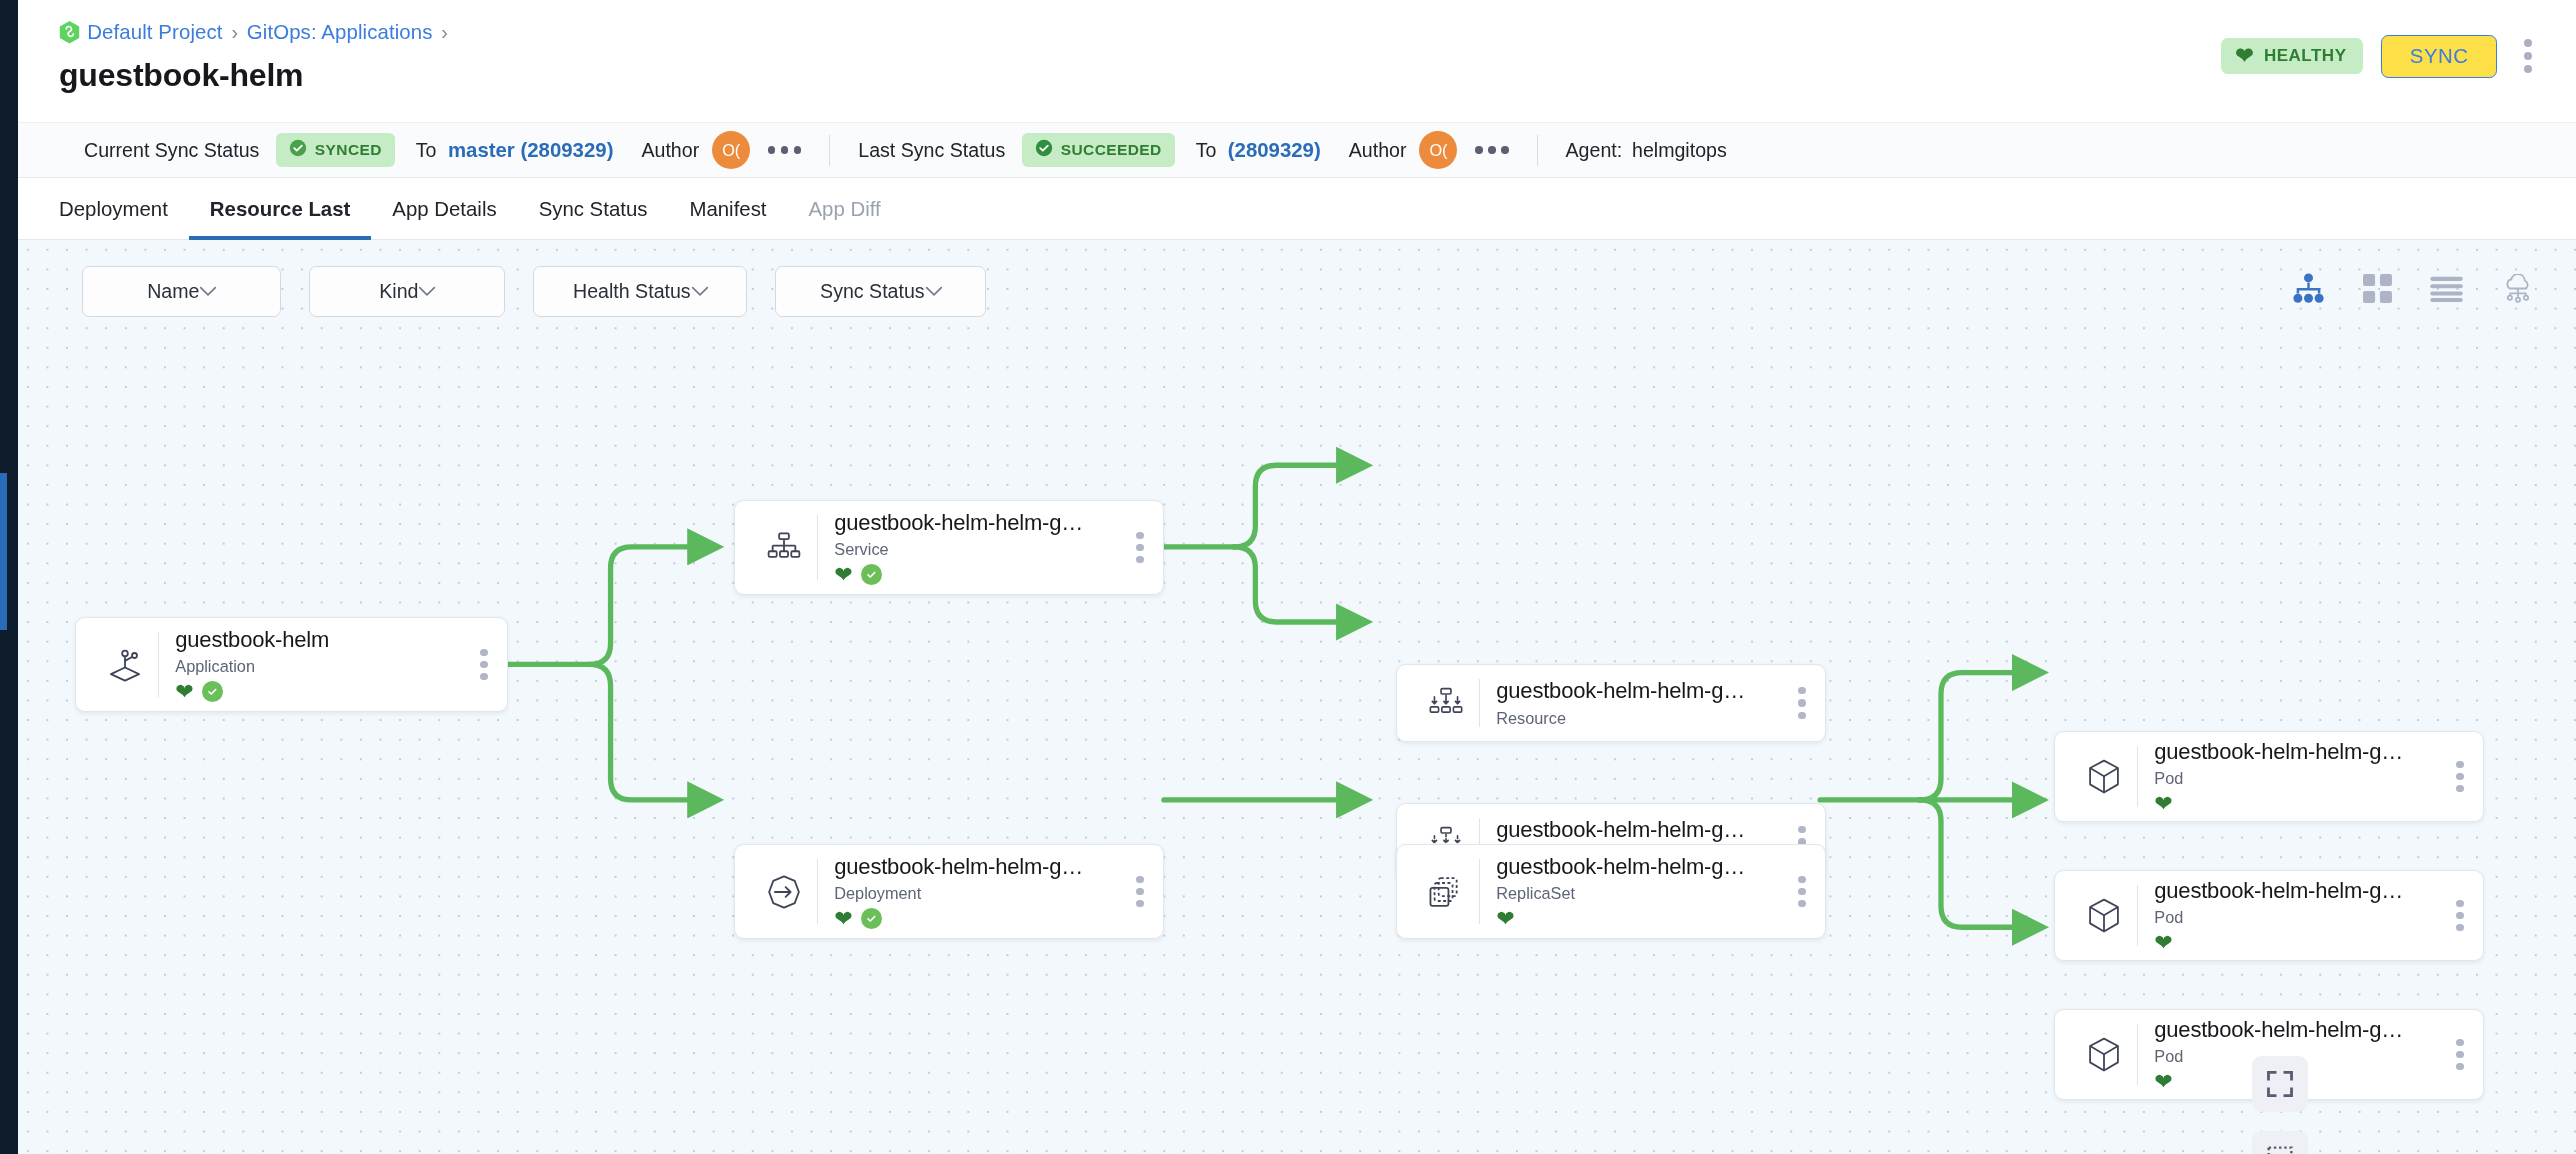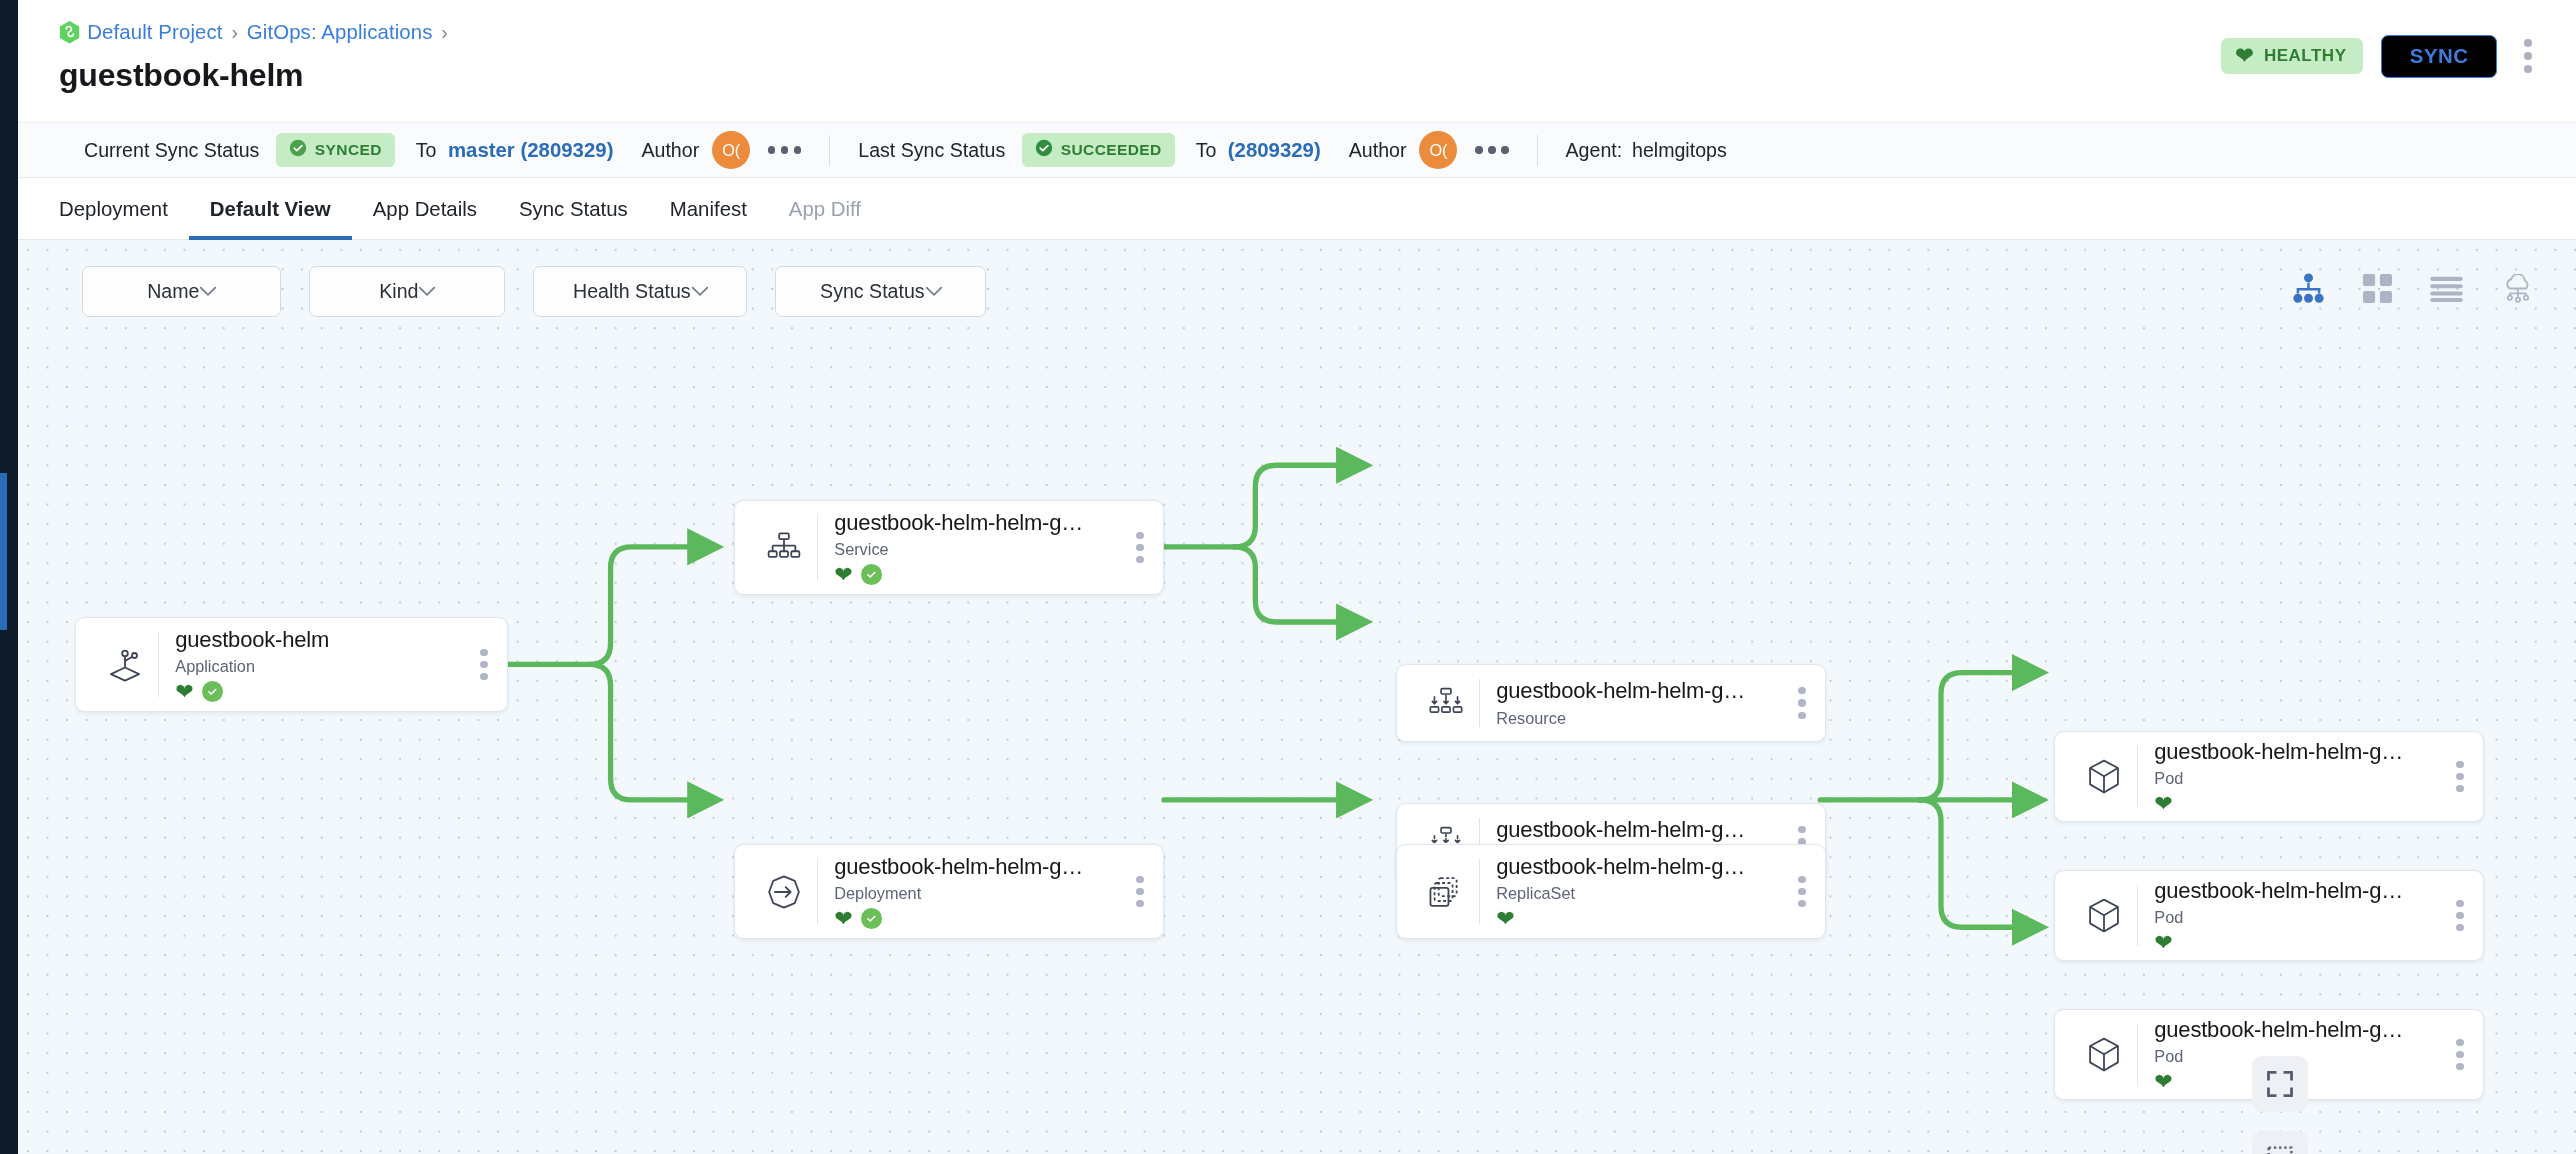--- a/index.html
+++ b/index.html
@@ -42,22 +42,22 @@
   .header-right {
     position: absolute; right: 36px; top: 34px; display: flex; align-items: center; gap: 18px;
   }
   .badge-healthy {
     display: flex; align-items: center; gap: 9.8px;
     background: #c6ecc6; color: #2f7d32; border-radius: 6.5px;
     padding: 7.3px 16.3px 7.3px 14.7px; font-size: 17px; font-weight: bold; letter-spacing: 0.5px;
   }
   .badge-healthy .heart { color: #2f7d32; }
   .btn-sync {
-    background: #000000; color: #3b7ddd; border: 1.6px solid #3b7ddd; border-radius: 7.3px;
-    padding: 9px 28px; font-size: 20.4px; font-weight: bold; letter-spacing: 0.5px;
+    background: #fde047; color: #3b7ddd; border: 1.6px solid #3b7ddd; border-radius: 7.3px;
+    padding: 9px 28px; font-size: 20.4px; font-weight: normal; letter-spacing: 0.5px;
     font-family: "Liberation Sans", sans-serif; cursor: pointer;
   }
   .kebab-v {
     display: flex; flex-direction: column; gap: 4.9px; padding: 4.9px 8.2px; cursor: pointer;
   }
   .kebab-v i { width: 8.2px; height: 8.2px; border-radius: 50%; background: #aab0c0; display: block; }
 
   
   .syncbar {
     height: 56px; background: #f9fbfd; border-top: 0.8px solid #eceff3; border-bottom: 0.8px solid #e4e8ee;
@@ -244,21 +244,21 @@
 
       <span class="sb-divider"></span>
 
       <span class="sb-agent">
         <span>Agent:</span><b>helmgitops</b>
       </span>
     </div>
 
     <div class="tabs">
       <div class="tab">Deployment</div>
-      <div class="tab active">Default View</div>
+      <div class="tab active">Resource Last</div>
       <div class="tab">App Details</div>
       <div class="tab">Sync Status</div>
       <div class="tab">Manifest</div>
       <div class="tab disabled">App Diff</div>
     </div>
 
     <div class="canvas">
 
       <div class="filters">
         <div class="filter">

